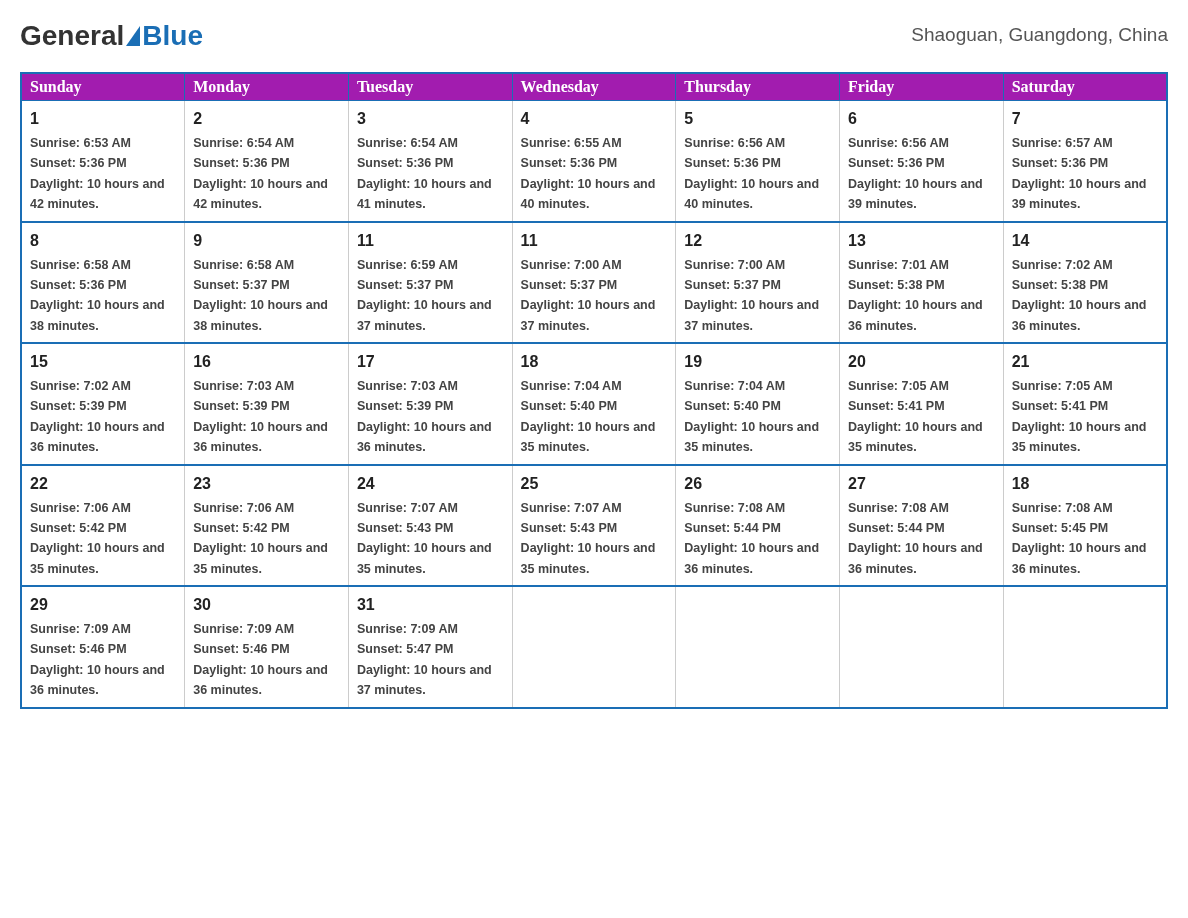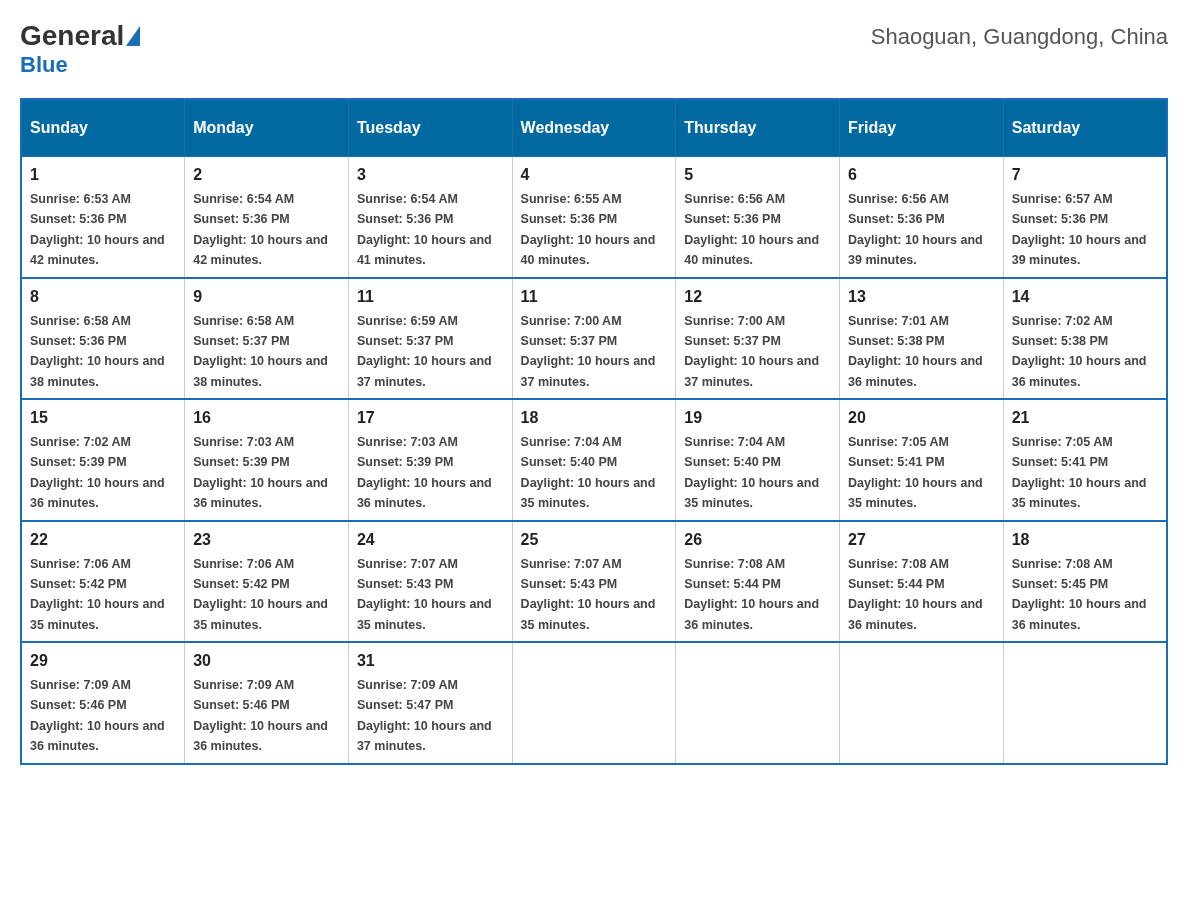--- a/index.html
+++ b/index.html
@@ -11,21 +11,20 @@
       min-height: 918px;
     }
     .header-area {
       display: flex;
       justify-content: space-between;
       align-items: flex-start;
       margin-bottom: 20px;
     }
     .logo-area {
       display: flex;
-      flex-direction: column;
       align-items: flex-start;
     }
     .logo-text {
       display: flex;
       align-items: center;
       font-size: 28px;
       font-weight: bold;
     }
     .logo-general {
       color: #333;
@@ -46,37 +45,38 @@
     .title-area {
       text-align: right;
     }
     .calendar-title {
       font-size: 52px;
       font-weight: bold;
       color: #222;
       line-height: 1.1;
     }
     .calendar-subtitle {
-      font-size: 22px;
+      font-size: 19px;
       color: #555;
       margin-top: 4px;
     }
     .calendar-table {
       width: 100%;
       border-collapse: collapse;
       border: 2px solid #1a6eb5;
     }
     .calendar-table th {
-      background-color: #0369a1;
+      background-color: #a21caf;
       color: #fff;
       font-size: 16px;
       font-weight: bold;
-      padding: 19px 8px;
+      padding: 4px 8px;
       text-align: left;
       border: 1px solid #1a6eb5;
+      font-family: Liberation Serif, serif;
     }
     .calendar-table td {
       vertical-align: top;
       padding: 6px 8px;
       border: 1px solid #ccc;
       width: calc(100% / 7);
       min-height: 110px;
       font-size: 13px;
       color: #333;
       line-height: 1.5;
@@ -104,21 +104,21 @@
 </head>
 <body>
 
 <div class="header-area">
   <div class="logo-area">
     <div class="logo-text">
       <span class="logo-general">General</span>
       <span class="logo-triangle"></span>
     </div>
     <div>
-      <span class="logo-blue" style="font-size:22px; font-weight:bold;">Blue</span>
+      <span class="logo-blue" style="font-size:28px; font-weight:bold;">Blue</span>
     </div>
   </div>
   <div class="title-area">
     <div class="calendar-subtitle">Shaoguan, Guangdong, China</div>
   </div>
 </div>
 
 <table class="calendar-table">
   <thead>
     <tr>

